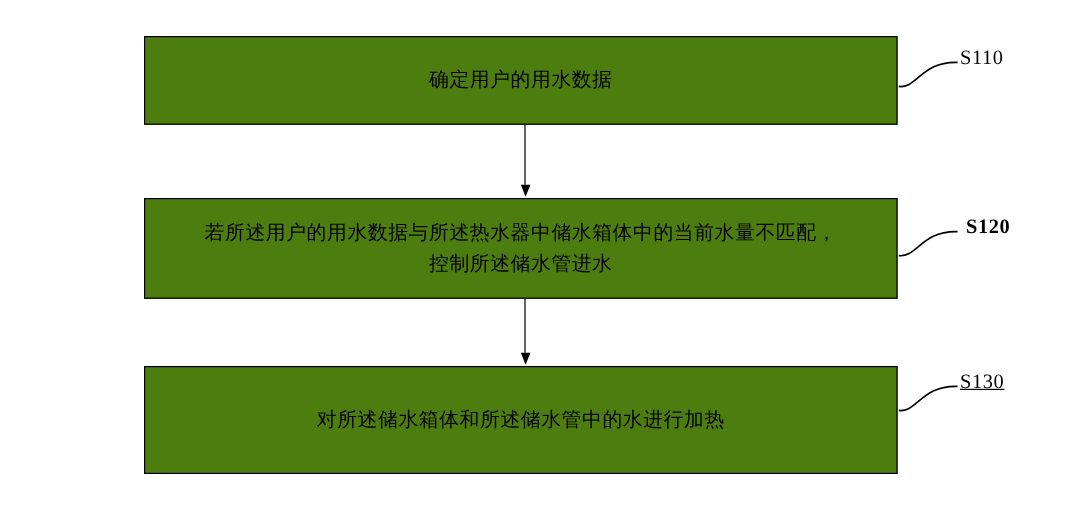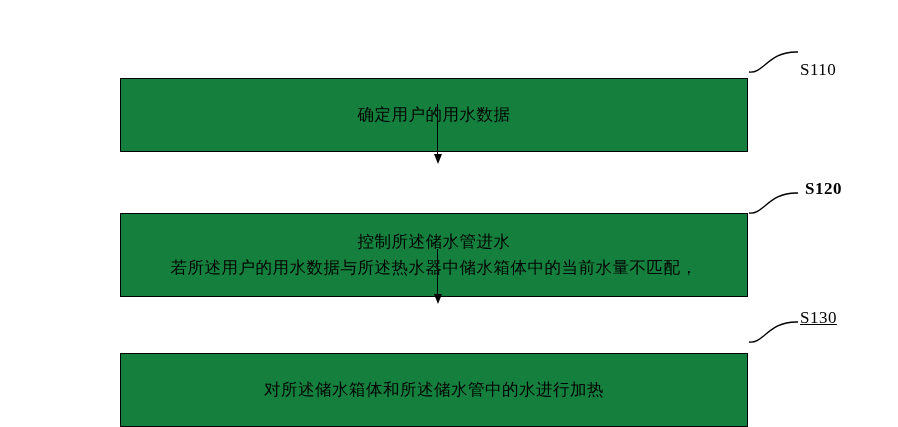--- a/index.html
+++ b/index.html
@@ -14,37 +14,36 @@
     background: #ffffff;
     font-family: "Liberation Serif", "DejaVu Serif", serif;
     color: #000000;
     overflow: hidden;
   }
   .flow-box {
     position: absolute;
     left: 120px;
     width: 628px;
     border: 1.5px solid #000000;
-    background: #15803d;
+    background: #4d7c0f;
     box-sizing: border-box;
     display: flex;
     flex-direction: column;
     align-items: center;
     justify-content: center;
     text-align: center;
-    margin-top: 48px;
   }
   .flow-box .line {
     font-size: 16.5px;
     line-height: 26px;
     letter-spacing: 0.5px;
   }
   .box-1 { top: 30px;  height: 74px; }
   .box-2 { top: 165px; height: 84px; }
-  .box-3 { top: 305px; height: 74px; }
+  .box-3 { top: 305px; height: 90px; }
 
   .arrow {
     position: absolute;
     left: 433px;
     width: 9px;
     display: flex;
     flex-direction: column;
     align-items: center;
   }
   .arrow .shaft {
@@ -62,21 +61,21 @@
   .arrow-1 { top: 104px; height: 60px; }
   .arrow-2 { top: 249px; height: 55px; }
 
   .step-label {
     position: absolute;
     font-size: 17px;
     font-family: "Liberation Serif", "DejaVu Serif", serif;
     color: #000000;
     letter-spacing: 0.5px;
   }
-  .label-1 { left: 800px; top: 38px; margin-top: 22px; }
+  .label-1 { left: 800px; top: 38px; }
   .label-2 { left: 805px; top: 179px; font-weight: bold; }
   .label-3 { left: 800px; top: 308px; text-decoration: underline; }
 
   .leader {
     position: absolute;
     width: 52px;
     height: 26px;
   }
   .leader-1 { left: 748px; top: 48px; }
   .leader-2 { left: 748px; top: 189px; }
@@ -90,22 +89,22 @@
   <div class="flow-box box-1">
     <div class="line">确定用户的用水数据</div>
   </div>
 
   <div class="arrow arrow-1">
     <div class="shaft"></div>
     <div class="head"></div>
   </div>
 
   <div class="flow-box box-2">
+    <div class="line">若所述用户的用水数据与所述热水器中储水箱体中的当前水量不匹配，</div>
     <div class="line">控制所述储水管进水</div>
-    <div class="line">若所述用户的用水数据与所述热水器中储水箱体中的当前水量不匹配，</div>
   </div>
 
   <div class="arrow arrow-2">
     <div class="shaft"></div>
     <div class="head"></div>
   </div>
 
   <div class="flow-box box-3">
     <div class="line">对所述储水箱体和所述储水管中的水进行加热</div>
   </div>

